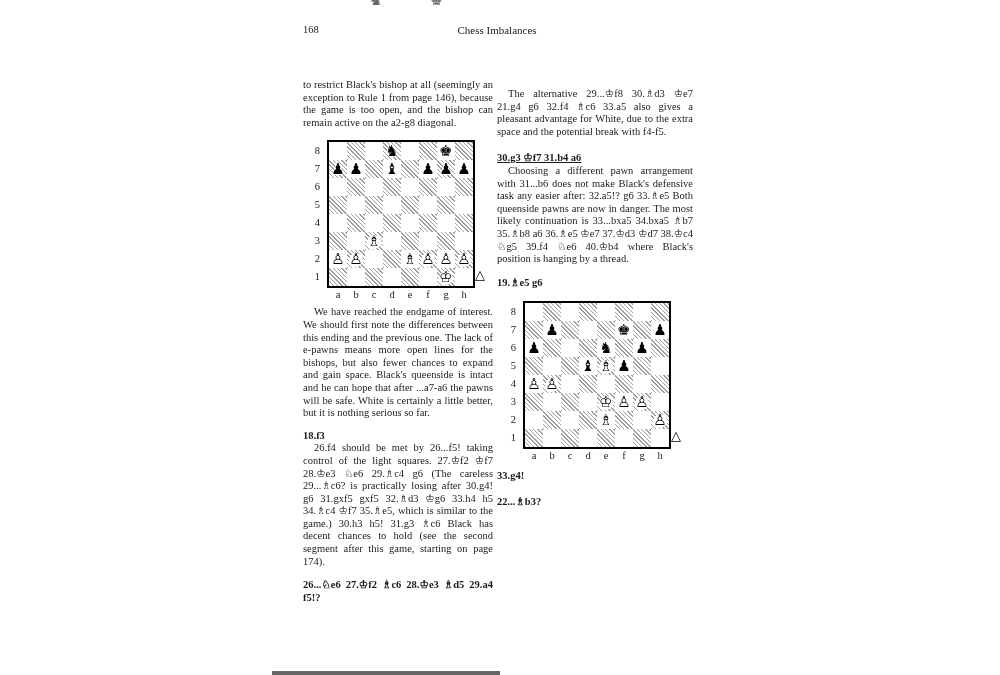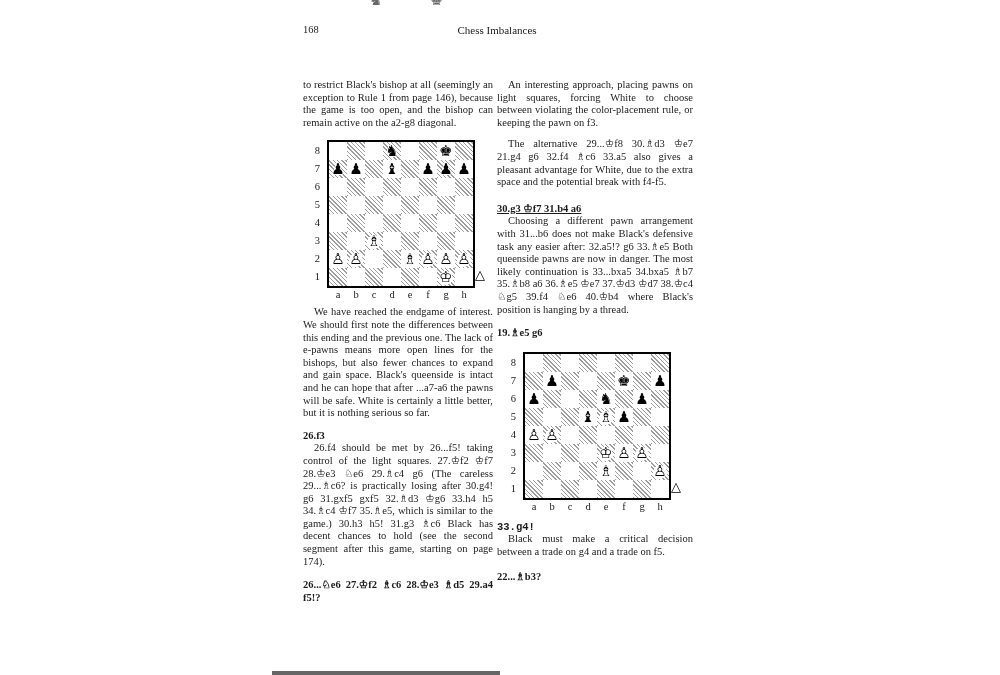--- a/index.html
+++ b/index.html
@@ -21,21 +21,21 @@
   .col-right{left:497px;width:196px;}
   .col p{margin:0;font-size:10.5px;line-height:12.6px;text-align:justify;}
   .indent{text-indent:11px;}
   .bold{font-weight:bold;}
   .mt-moves{margin-top:13px !important;}
   .mt-sm{margin-top:5px !important;}
   .mt-md{margin-top:9px !important;}
   .mt-lg{margin-top:11px !important;}
   .mt-xl{margin-top:14px !important;text-decoration:underline;}
   .mt-h{margin-top:10px !important;}
-  .mt-8{margin-top:8px !important;font-family:Liberation Mono, monospace;}
+  .mt-8{margin-top:8px !important;}
 
   
   .diagram{
     position:relative;display:grid;
     grid-template-columns:22px 170px;grid-template-rows:148px 13px;
     margin-top:11px;
   }
   .d1{margin-left:2px;}
   .d2{margin-left:4px;margin-top:12px;}
   .rank-labels{grid-column:1;grid-row:1;padding-top:2px;}
@@ -215,27 +215,26 @@
           <div class="file-label">d</div>
           <div class="file-label">e</div>
           <div class="file-label">f</div>
           <div class="file-label">g</div>
           <div class="file-label">h</div>
         </div>
       <div class="move-indicator">△</div>
     </div>
 
     <p class="indent mt-sm">We have reached the endgame of interest. We should first note the differences between this ending and the previous one. The lack of e-pawns means more open lines for the bishops, but also fewer chances to expand and gain space. Black's queenside is intact and he can hope that after ...a7-a6 the pawns will be safe. White is certainly a little better, but it is nothing serious so far.</p>
-    <p class="bold mt-h">26.f3</p>
+    <p class="bold mt-h">18.f3</p>
     <p class="indent">26.f4 should be met by 26...f5! taking control of the light squares. 27.♔f2 ♔f7 28.♔e3 ♘e6 29.♗c4 g6 (The careless 29...♗c6? is practically losing after 30.g4! g6 31.gxf5 gxf5 32.♗d3 ♔g6 33.h4 h5 34.♗c4 ♔f7 35.♗e5, which is similar to the game.) 30.h3 h5! 31.g3 ♗c6 Black has decent chances to hold (see the second segment after this game, starting on page 174).</p>
     <p class="bold mt-lg">26...♘e6 27.♔f2 ♗c6 28.♔e3 ♗d5 29.a4 f5!?</p>
   </div>
 
   <div class="col col-right">
-    <p class="indent">An interesting approach, placing pawns on light squares, forcing White to choose between violating the color-placement rule, or keeping the pawn on f3.</p>
     <p class="indent mt-md">The alternative 29...♔f8 30.♗d3 ♔e7 21.g4 g6 32.f4 ♗c6 33.a5 also gives a pleasant advantage for White, due to the extra space and the potential break with f4-f5.</p>
     <p class="bold mt-xl">30.g3 ♔f7 31.b4 a6</p>
     <p class="indent">Choosing a different pawn arrangement with 31...b6 does not make Black's defensive task any easier after: 32.a5!? g6 33.♗e5 Both queenside pawns are now in danger. The most likely continuation is 33...bxa5 34.bxa5 ♗b7 35.♗b8 a6 36.♗e5 ♔e7 37.♔d3 ♔d7 38.♔c4 ♘g5 39.f4 ♘e6 40.♔b4 where Black's position is hanging by a thread.</p>
     <p class="bold mt-lg">19.♗e5 g6</p>
 
     <div class="diagram d2">
       <div class="rank-labels">
           <div class="rank-label">8</div>
           <div class="rank-label">7</div>
           <div class="rank-label">6</div>
@@ -350,17 +349,16 @@
           <div class="file-label">d</div>
           <div class="file-label">e</div>
           <div class="file-label">f</div>
           <div class="file-label">g</div>
           <div class="file-label">h</div>
         </div>
       <div class="move-indicator">△</div>
     </div>
 
     <p class="bold mt-8">33.g4!</p>
-    <p class="indent">Black must make a critical decision between a trade on g4 and a trade on f5.</p>
     <p class="bold mt-moves">22...♗b3?</p>
   </div>
 
 </div>
 
 </body></html>

